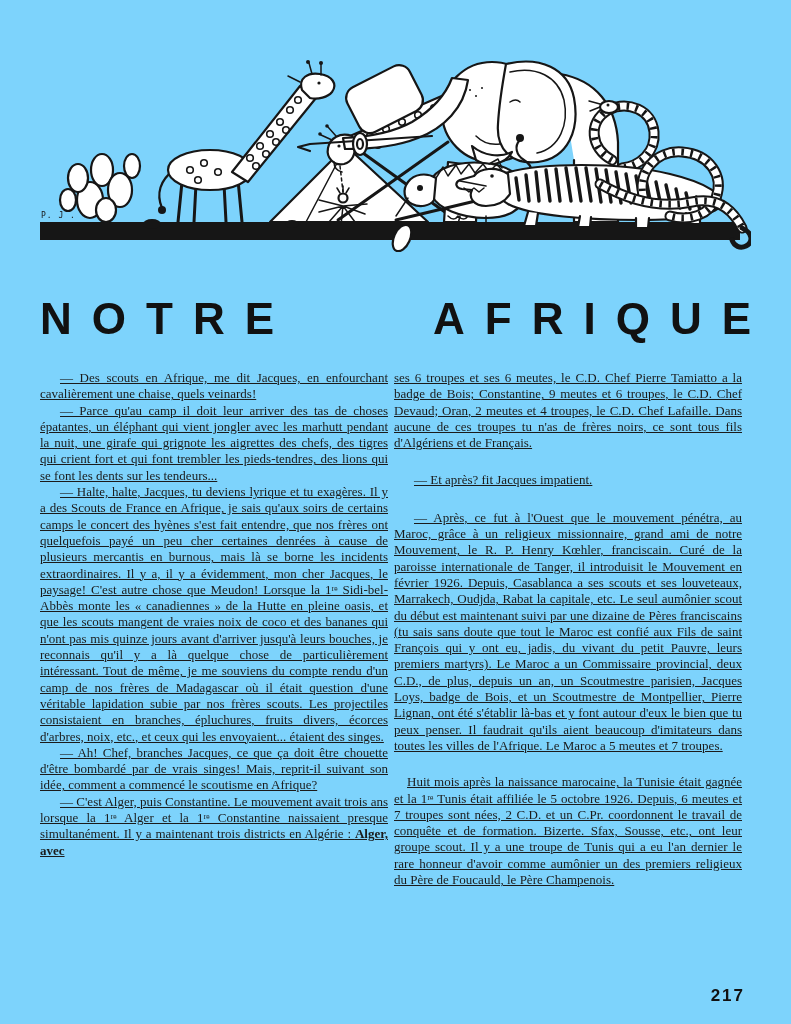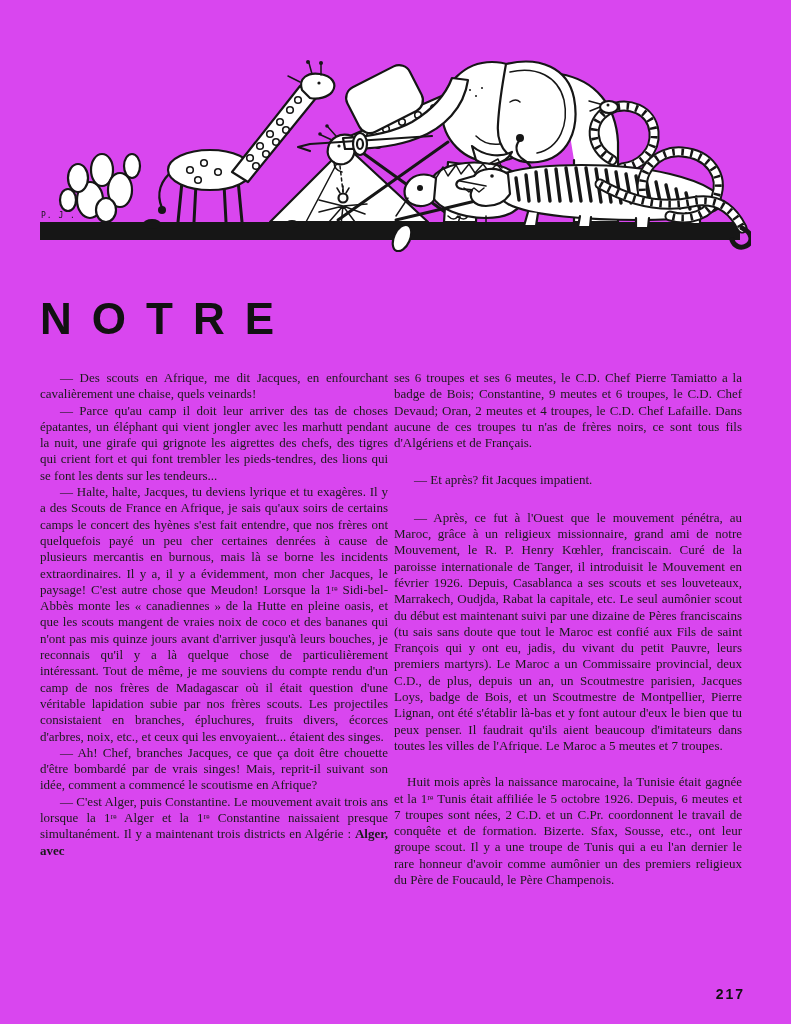--- a/index.html
+++ b/index.html
@@ -1,18 +1,18 @@
 <!DOCTYPE html>
 <html><head>
 <meta charset="utf-8">
 <style>
   html,body{margin:0;padding:0;background:#d8d6d2;}
   .page{
     position:relative;width:791px;height:1024px;margin:0 auto;
-    background:#d946ef;color:#1a1a1a;overflow:hidden;
+    background:#7dd3fc;color:#1a1a1a;overflow:hidden;
     font-family:"Liberation Serif","DejaVu Serif",serif;
   }
   .illustration{position:absolute;left:40px;top:50px;width:711px;height:202px;}
   .o{fill:#fff;stroke:#161616;stroke-width:2.2;stroke-linejoin:round;stroke-linecap:round;}
   .l{fill:none;stroke:#161616;stroke-width:2.2;stroke-linejoin:round;stroke-linecap:round;}
   .thin{stroke-width:1.5;}
   .thick{stroke-width:3;}
   .blk{fill:#161616;stroke:none;}
   .spot{fill:none;stroke:#161616;stroke-width:1.6;}
   .s1{fill:none;stroke:#161616;stroke-width:11;stroke-linecap:round;}
@@ -25,29 +25,29 @@
     font-family:"Liberation Sans","DejaVu Sans",sans-serif;
     font-weight:bold;font-size:44px;line-height:1;color:#111;
   }
   .title span{letter-spacing:20px;margin-right:-20px;white-space:nowrap;}
   .col{
     position:absolute;top:370px;width:348px;height:645px;
     font-size:13px;line-height:16.3px;text-align:justify;color:#1b1b1b;
   }
   .col-left{left:40px;}
   .col-right{left:394px;}
-  .para{margin:0;}
+  .para{margin:0;text-decoration:underline;}
   .p-d{text-indent:20px;}
   .p-n{text-indent:13px;margin-top:20px;}
   .g{margin-top:21px;}
   .bd{font-weight:bold;}
   .pageno{
     position:absolute;right:46px;top:986px;
     font-family:"Liberation Sans","DejaVu Sans",sans-serif;
-    font-weight:bold;font-size:14px;letter-spacing:2px;color:#111;
+    font-weight:bold;font-size:17px;letter-spacing:2px;color:#111;
   }
 </style>
 </head>
 <body>
 
 <div class="page">
 
   <svg class="illustration" viewBox="0 0 711 202">
 
     <g>
@@ -187,20 +187,21 @@
     </g>
 
     <ellipse class="blk" cx="112" cy="174" rx="9" ry="5"></ellipse>
     <ellipse class="blk" cx="252" cy="174" rx="7" ry="4"></ellipse>
 
     <text class="sig" x="1" y="168">P. J .</text>
   </svg>
 
   <h1 class="title">
     <span>NOTRE</span>
+    <span>AFRIQUE</span>
   </h1>
 
   <div class="col col-left">
     <p class="para p-d"><span>— Des scouts en Afrique, me dit Jacques, en enfourchant cavalièrement une chaise, quels veinards!</span></p>
     <p class="para p-d"><span>— Parce qu'au camp il doit leur arriver des tas de choses épatantes, un éléphant qui vient jongler avec les marhutt pendant la nuit, une girafe qui grignote les aigrettes des chefs, des tigres qui crient fort et qui font trembler les pieds-tendres, des lions qui se font les dents sur les tendeurs...</span></p>
     <p class="para p-d"><span>— Halte, halte, Jacques, tu deviens lyrique et tu exagères. Il y a des Scouts de France en Afrique, je sais qu'aux soirs de certains camps le concert des hyènes s'est fait entendre, que nos frères ont quelquefois payé un peu cher certaines denrées à cause de plusieurs mercantis en burnous, mais là se borne les incidents extraordinaires. Il y a, il y a évidemment, mon cher Jacques, le paysage! C'est autre chose que Meudon! Lorsque la 1ʳᵉ Sidi-bel-Abbès monte les « canadiennes » de la Hutte en pleine oasis, et que les scouts mangent de vraies noix de coco et des bananes qui n'ont pas mis quinze jours avant d'arriver jusqu'à leurs bouches, je reconnais qu'il y a là quelque chose de particulièrement intéressant. Tout de même, je me souviens du compte rendu d'un camp de nos frères de Madagascar où il était question d'une véritable lapidation subie par nos frères scouts. Les projectiles consistaient en branches, épluchures, fruits divers, écorces d'arbres, noix, etc., et ceux qui les envoyaient... étaient des singes.</span></p>
     <p class="para p-d"><span>— Ah! Chef, branches Jacques, ce que ça doit être chouette d'être bombardé par de vrais singes! Mais, reprit-il suivant son idée, comment a commencé le scoutisme en Afrique?</span></p>
     <p class="para p-d"><span>— C'est Alger, puis Constantine. Le mouvement avait trois ans lorsque la 1ʳᵉ Alger et la 1ʳᵉ Constantine naissaient presque simultanément. Il y a maintenant trois districts en Algérie : </span><b class="bd">Alger, avec</b></p>
   </div>
 

